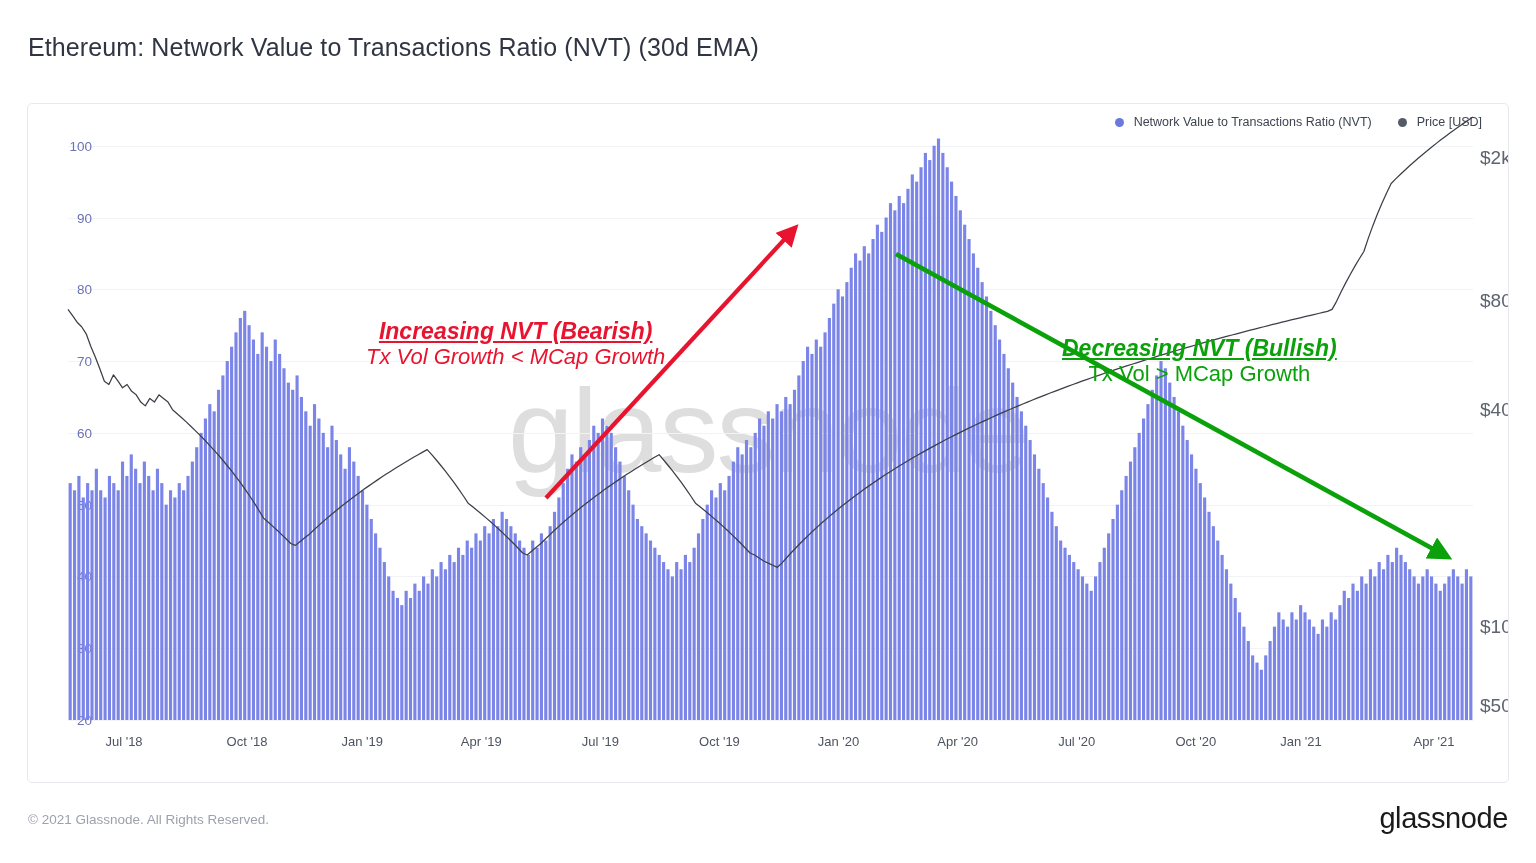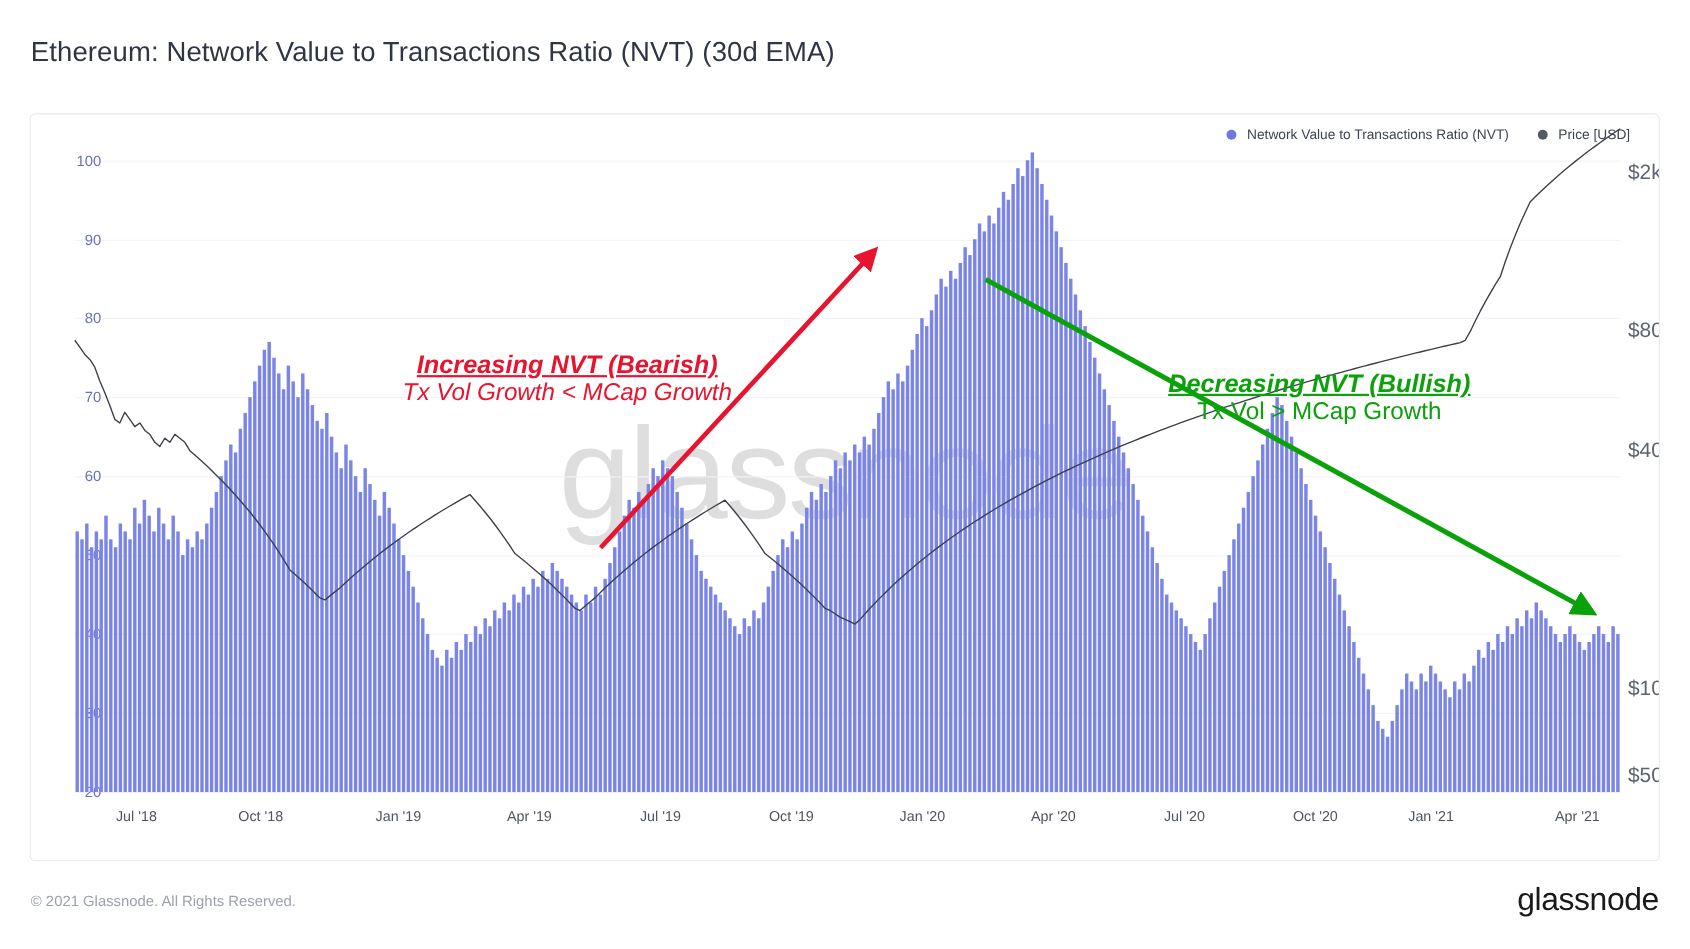--- a/index.html
+++ b/index.html
@@ -156,21 +156,21 @@
       </div>
     <div id="ylabels-right">
         <div class="ytick-right" style="top: 602.393px;">$50</div>
         <div class="ytick-right" style="top: 522.509px;">$100</div>
         <div class="ytick-right" style="top: 305.717px;">$400</div>
         <div class="ytick-right" style="top: 197.321px;">$800</div>
         <div class="ytick-right" style="top: 54.0291px;">$2k</div>
       </div>
     <div id="xlabels">
         <div class="xtick" style="left: 96px;">Jul '18</div>
-        <div class="xtick" style="left: 209px;">Oct '18</div>
+        <div class="xtick" style="left: 219px;">Oct '18</div>
         <div class="xtick" style="left: 334.182px;">Jan '19</div>
         <div class="xtick" style="left: 453.273px;">Apr '19</div>
         <div class="xtick" style="left: 572.364px;">Jul '19</div>
         <div class="xtick" style="left: 691.455px;">Oct '19</div>
         <div class="xtick" style="left: 810.545px;">Jan '20</div>
         <div class="xtick" style="left: 929.636px; text-align: center;">Apr '20</div>
         <div class="xtick" style="left: 1048.73px;">Jul '20</div>
         <div class="xtick" style="left: 1167.82px;">Oct '20</div>
         <div class="xtick" style="left: 1225px; margin-left: 48px;">Jan '21</div>
         <div class="xtick" style="left: 1406px;">Apr '21</div>

